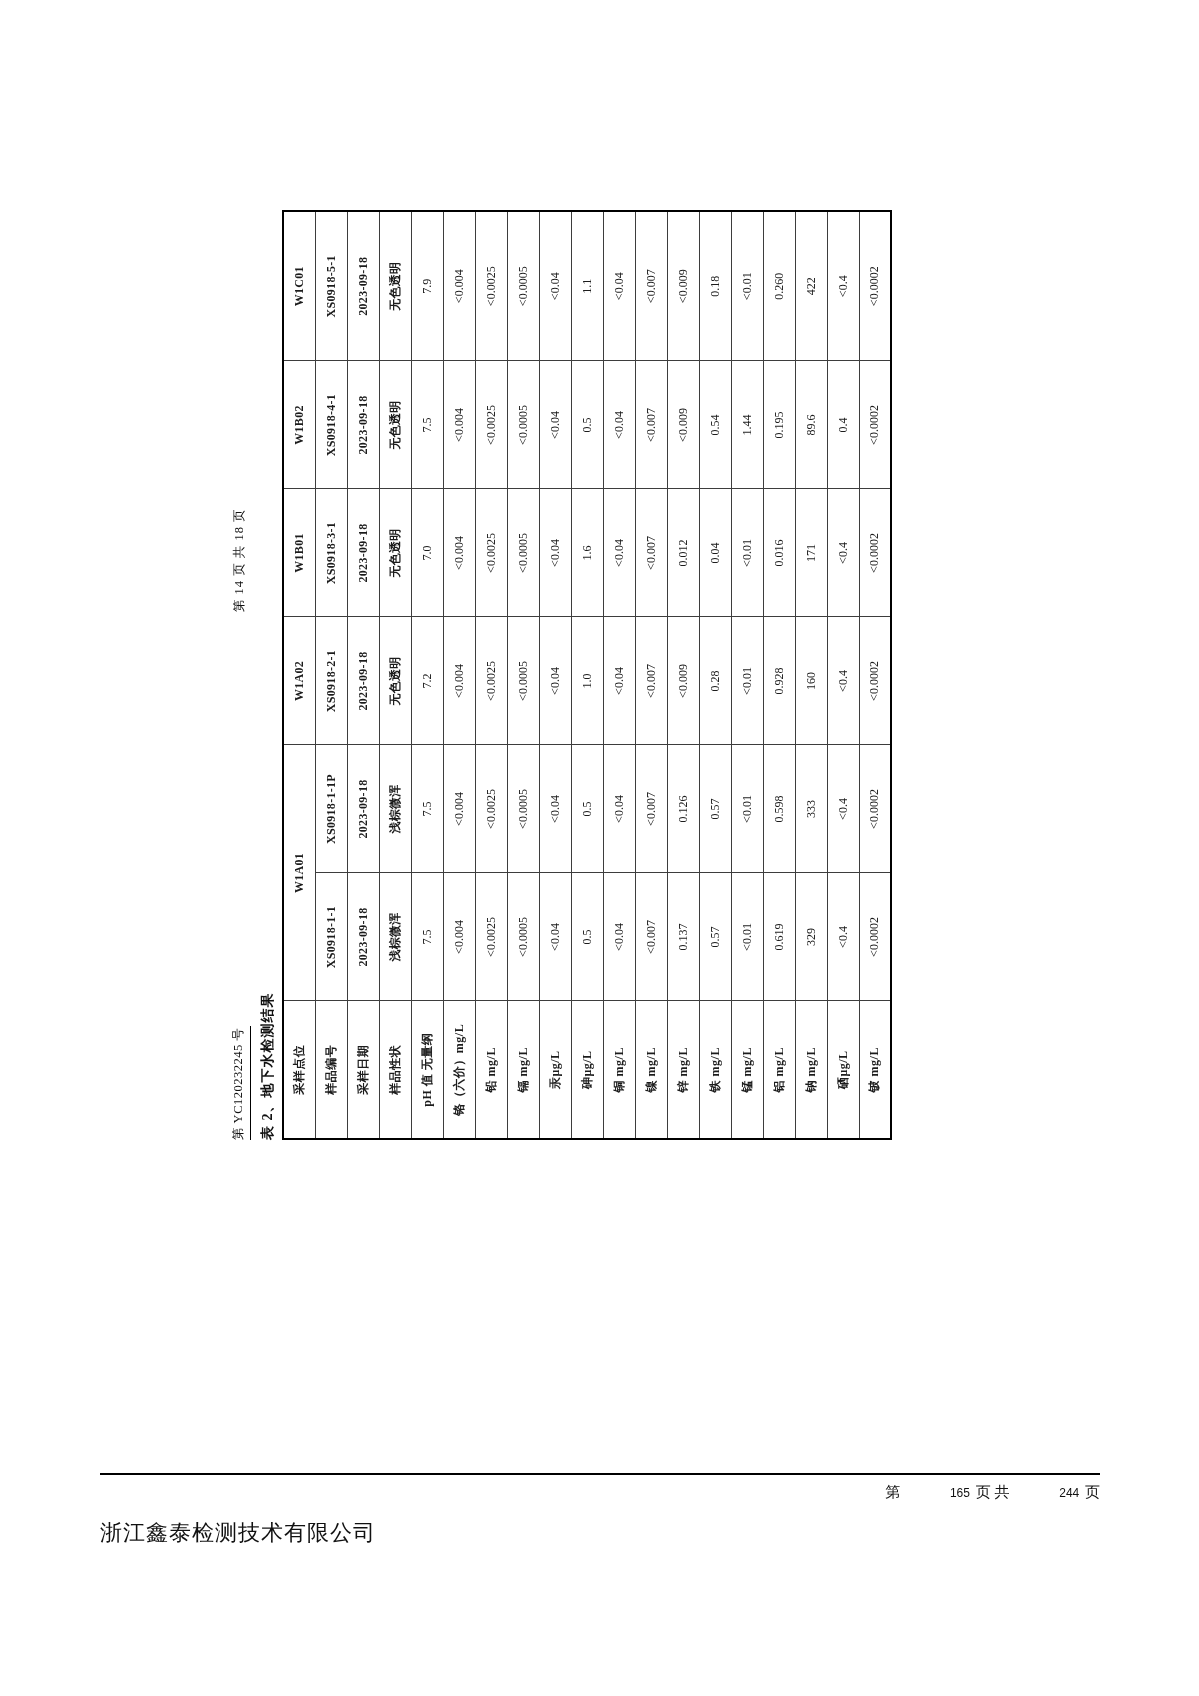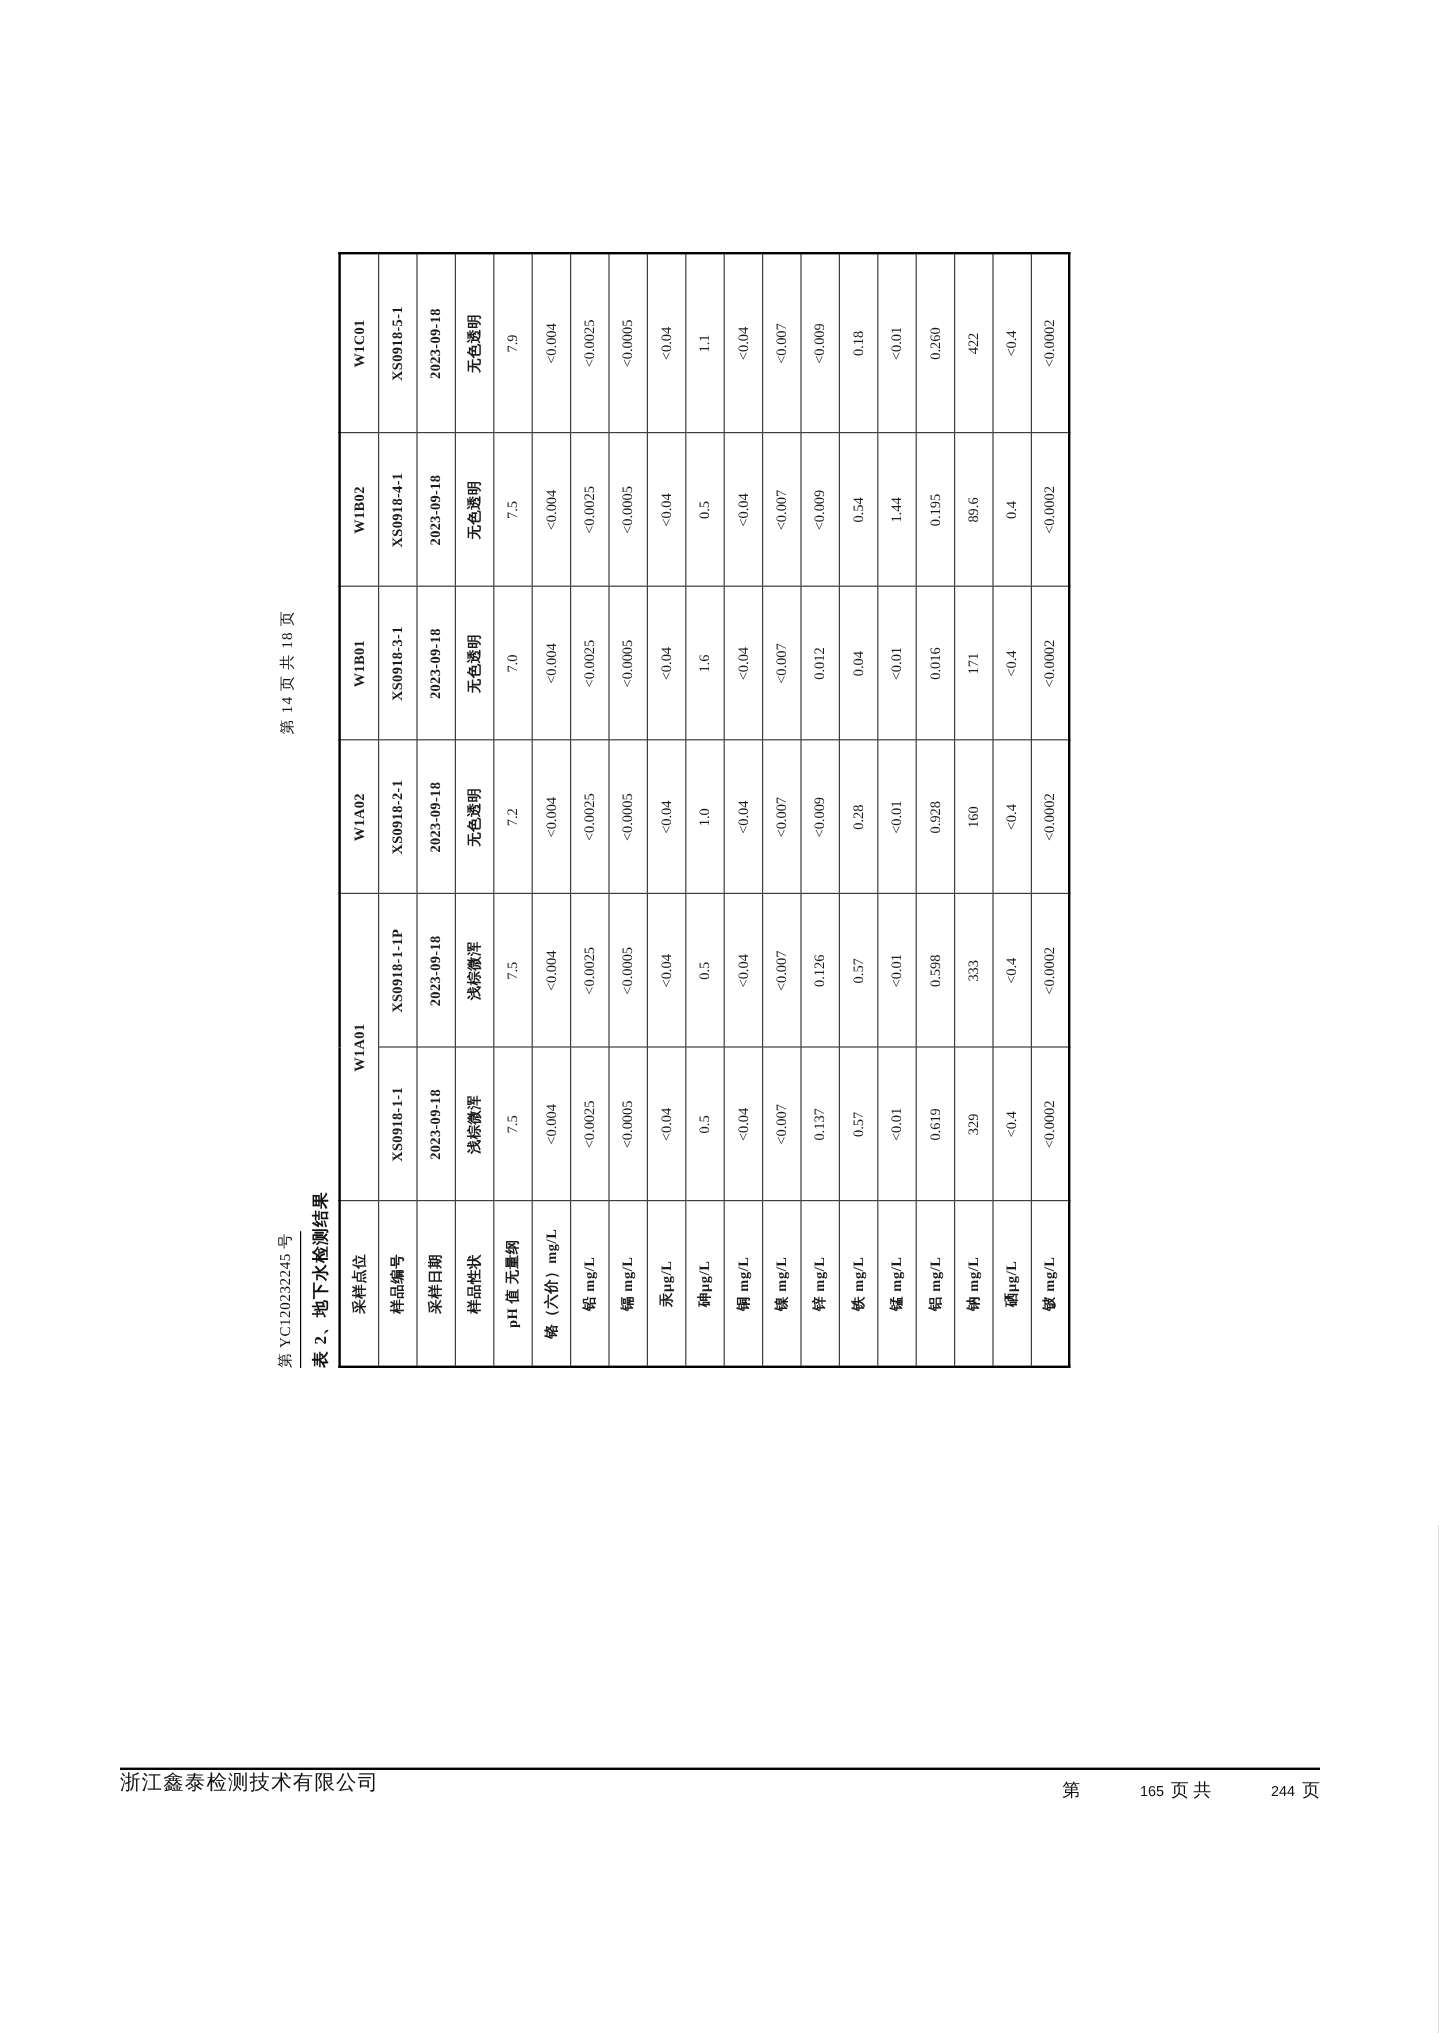--- a/index.html
+++ b/index.html
@@ -26,21 +26,21 @@
   table.results td {
     border:1px solid #3d3d3d; text-align:center; vertical-align:middle;
     font-size:12px; height:32px; padding:1px 2px; overflow:hidden;
     background:#fff; color:#1c1c1c;
   }
   td.lbl { font-weight:bold; font-size:12.5px; letter-spacing:0.5px; }
   td.hdr { font-weight:bold; letter-spacing:0.3px; }
   td.val { font-weight:normal; }
   
   .footer-rule { position:absolute; left:100px; width:1000px; top:1473px; border-top:2px solid #000; }
-  .footer-company { position:absolute; left:100px; top:1474px; font-size:17px; letter-spacing:1px; }
+  .footer-company { position:absolute; left:100px; top:1518px; font-size:22px; letter-spacing:1px; }
   .footer-page { position:absolute; right:99px; top:1483px; font-size:15px; }
   .footer-page .sans { font-family:"Liberation Sans", sans-serif; font-size:12px; padding:0 2px;margin-left:44px; }
 </style>
 </head>
 <body>
 
 <div class="sheet">
 
   <div class="rotated">
     <div class="rep-header">

